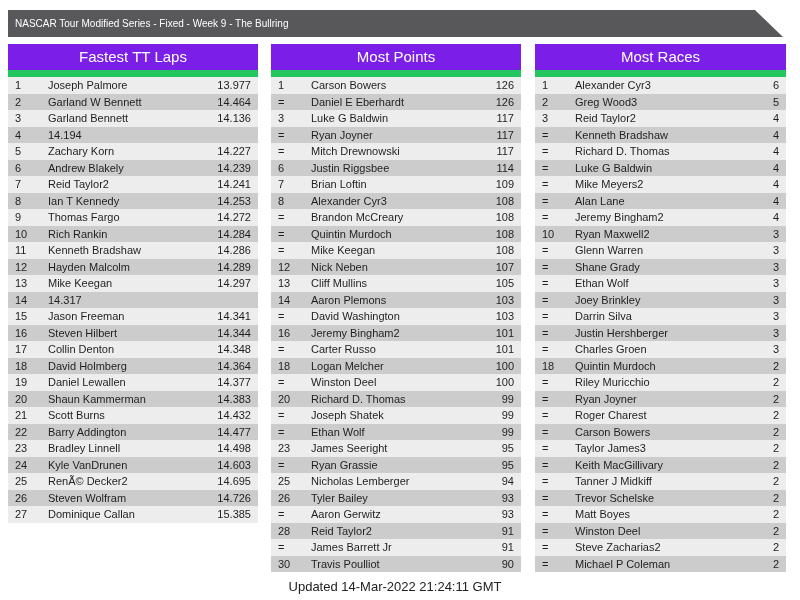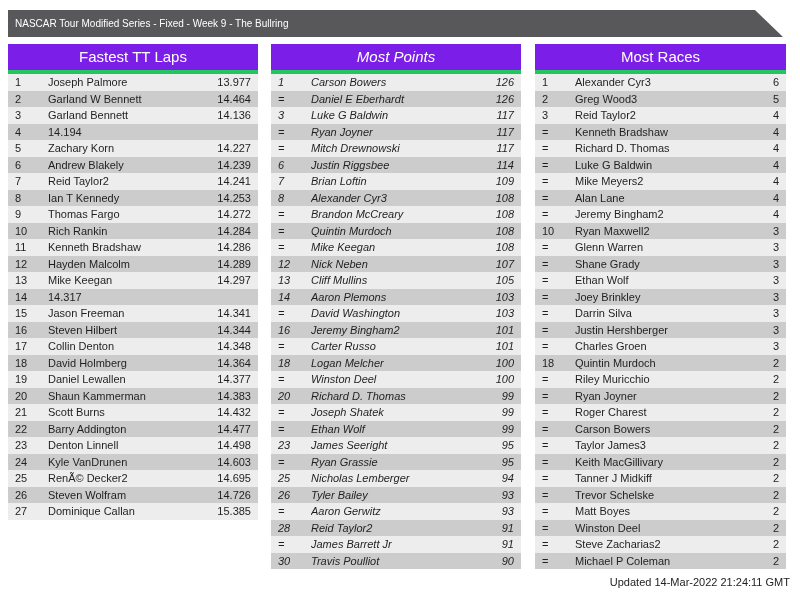--- a/index.html
+++ b/index.html
@@ -23,30 +23,30 @@
     box-sizing: border-box;
     clip-path: polygon(0 0, 747px 0, 775px 100%, 0 100%);
     white-space: nowrap;
   }
   .tables {
     display: flex;
     margin: 7px 0 0 8px;
   }
   .panel { flex: 0 0 auto; }
   .panel-1 { width: 250px; margin-right: 13px; }
-  .panel-2 { width: 250px; margin-right: 14px; font-style: italic; }
+  .panel-2 { width: 250px; margin-right: 14px; }
   .panel-3 { width: 251px; }
   .panel-header {
     height: 26px;
     line-height: 26px;
     background: #7b1fe8;
     color: #ffffff;
     text-align: center;
     font-size: 15px;
-    border-bottom: 4px solid #22c55e;
+    border-bottom: 7px solid #22c55e;
   }
   .rows { width: 100%; }
   .row {
     display: flex;
     height: 16.5px;
     line-height: 16.5px;
     font-size: 11px;
     color: #1f1f1f;
     white-space: nowrap;
     overflow: hidden;
@@ -60,22 +60,22 @@
   }
   .cell.name { flex: 1 1 auto; overflow: hidden; }
   .cell.value {
     flex: 0 0 auto;
     text-align: right;
     padding-right: 7px;
   }
   .footer {
     margin-top: 7px;
     padding-right: 10px;
-    text-align: right;
-    font-size: 11px;
+    text-align: center;
+    font-size: 13px;
     color: #222222;
   }
 </style>
 </head>
 <body>
 
 <div class="title-bar">
   <span>NASCAR Tour Modified Series - Fixed - Week 9 - The Bullring</span>
 </div>
 
@@ -186,21 +186,21 @@
           <span class="cell name">Scott Burns</span>
           <span class="cell value">14.432</span>
         </div>
         <div class="row">
           <span class="cell rank">22</span>
           <span class="cell name">Barry Addington</span>
           <span class="cell value">14.477</span>
         </div>
         <div class="row">
           <span class="cell rank">23</span>
-          <span class="cell name">Denton Linnell</span>
+          <span class="cell name">Bradley Linnell</span>
           <span class="cell value">14.498</span>
         </div>
         <div class="row">
           <span class="cell rank">24</span>
           <span class="cell name">Kyle VanDrunen</span>
           <span class="cell value">14.603</span>
         </div>
         <div class="row">
           <span class="cell rank">25</span>
           <span class="cell name">RenÃ© Decker2</span>

